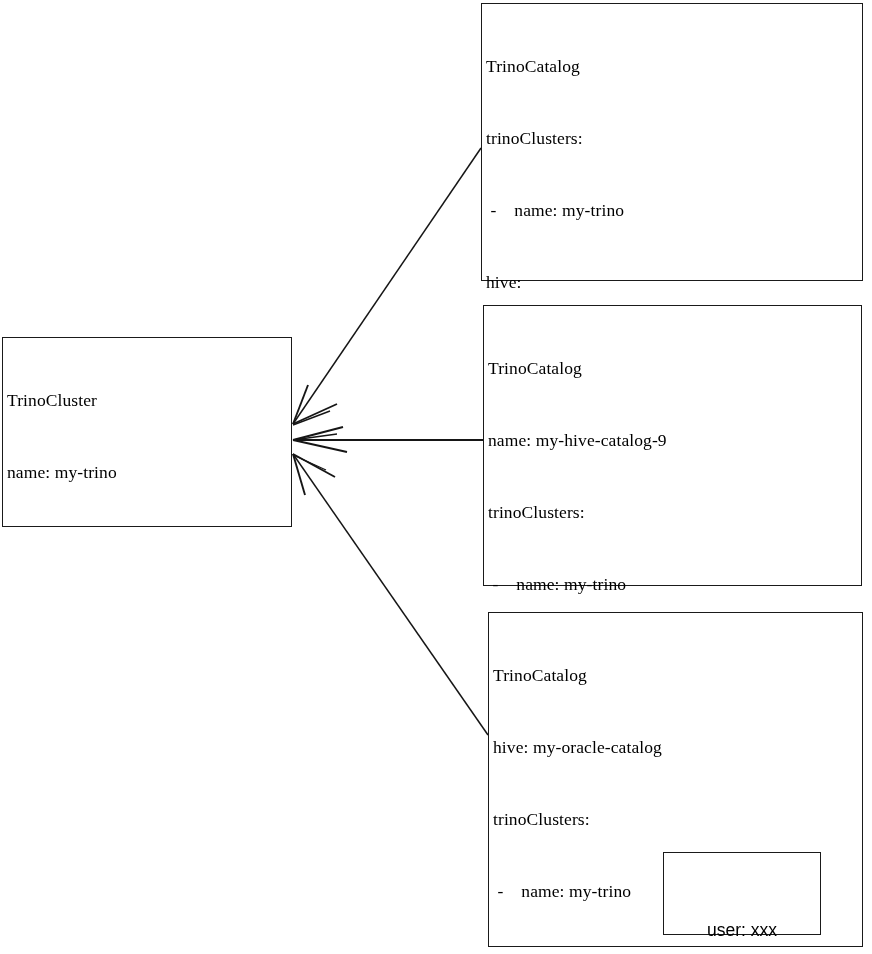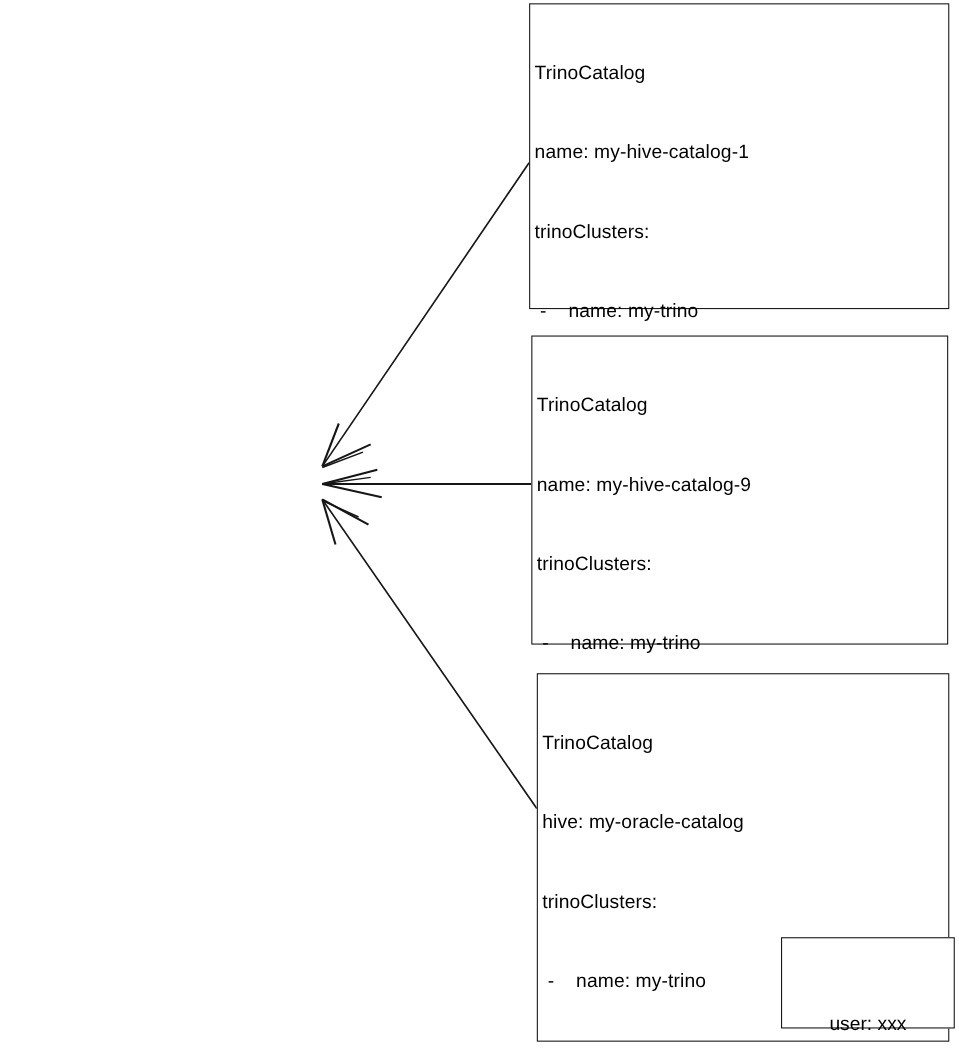--- a/index.html
+++ b/index.html
@@ -32,20 +32,21 @@
     right: 2px;
     font-size: 17.5px;
     line-height: 24px;
     white-space: pre;
     color: #000000;
     letter-spacing: 0.1px;
   }
   .node-text .ln {
     display: block;
     white-space: pre;
+    font-family: Liberation Serif, serif;
   }
   
   #cluster-node {
     left: 2px;
     top: 337px;
     width: 290px;
     height: 190px;
   }
   
   #catalog-node-0 {
@@ -61,21 +62,21 @@
     height: 281px;
   }
   #catalog-node-2 {
     left: 488px;
     top: 612px;
     width: 375px;
     height: 335px;
   }
   
   #secret-node {
-    left: 710px;
+    left: 663px;
     top: 852px;
     width: 158px;
     height: 83px;
     padding-left: 22px;
   }
   .secret-text {
     position: absolute;
     left: 0;
     right: 0;
     top: 12px;
@@ -127,25 +128,30 @@
       <line x1="293" y1="455" x2="326" y2="470" stroke-width="1.3"></line>
     </g>
 
     <g>
       <line x1="759" y1="817" x2="786" y2="852" stroke-width="1.6"></line>
       <line x1="786" y1="852" x2="765" y2="824" stroke-width="1.6"></line>
       <line x1="786" y1="852" x2="781" y2="820" stroke-width="1.6"></line>
     </g>
   </svg>
 
+  <div class="node" id="cluster-node">
+    <div class="node-text">
+      <span class="ln">TrinoCluster</span>
+      <span class="ln">name: my-trino</span>
+    </div>
+  </div>
 
   <div class="node" id="catalog-node-0">
     <div class="node-text">
       <span class="ln">TrinoCatalog</span>
-      <span class="ln">name: my-hive-catalog-1</span>
       <span class="ln">trinoClusters:</span>
       <span class="ln"> -    name: my-trino</span>
       <span class="ln">hive:</span>
       <span class="ln">   s3: # S3ConnnectionSpec</span>
       <span class="ln">      inline:</span>
       <span class="ln">         host: minio</span>
       <span class="ln">   metastore: # whatever</span>
     </div>
   </div>
 

